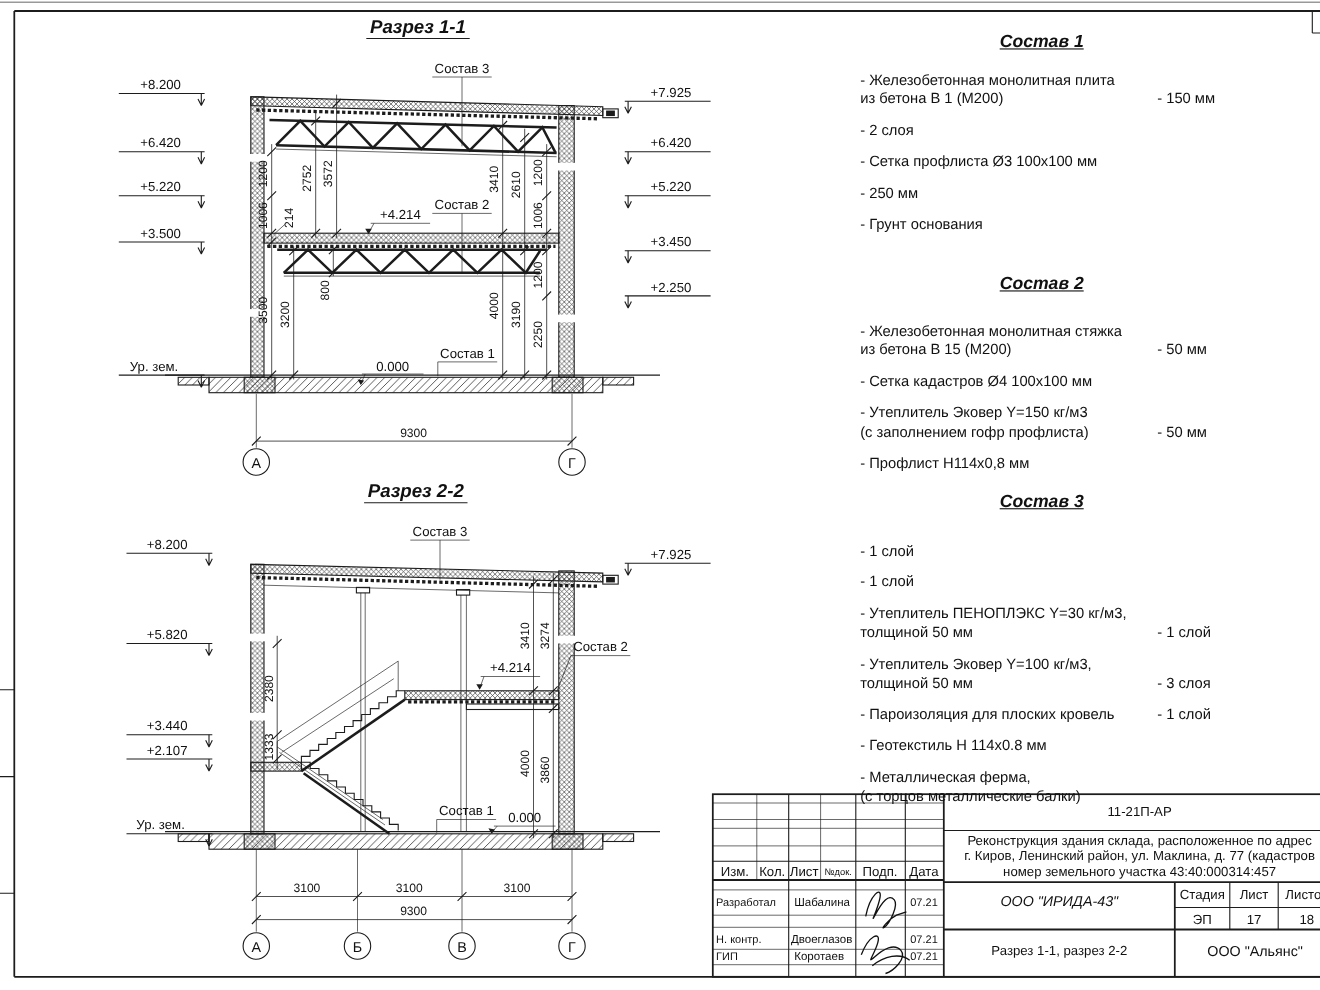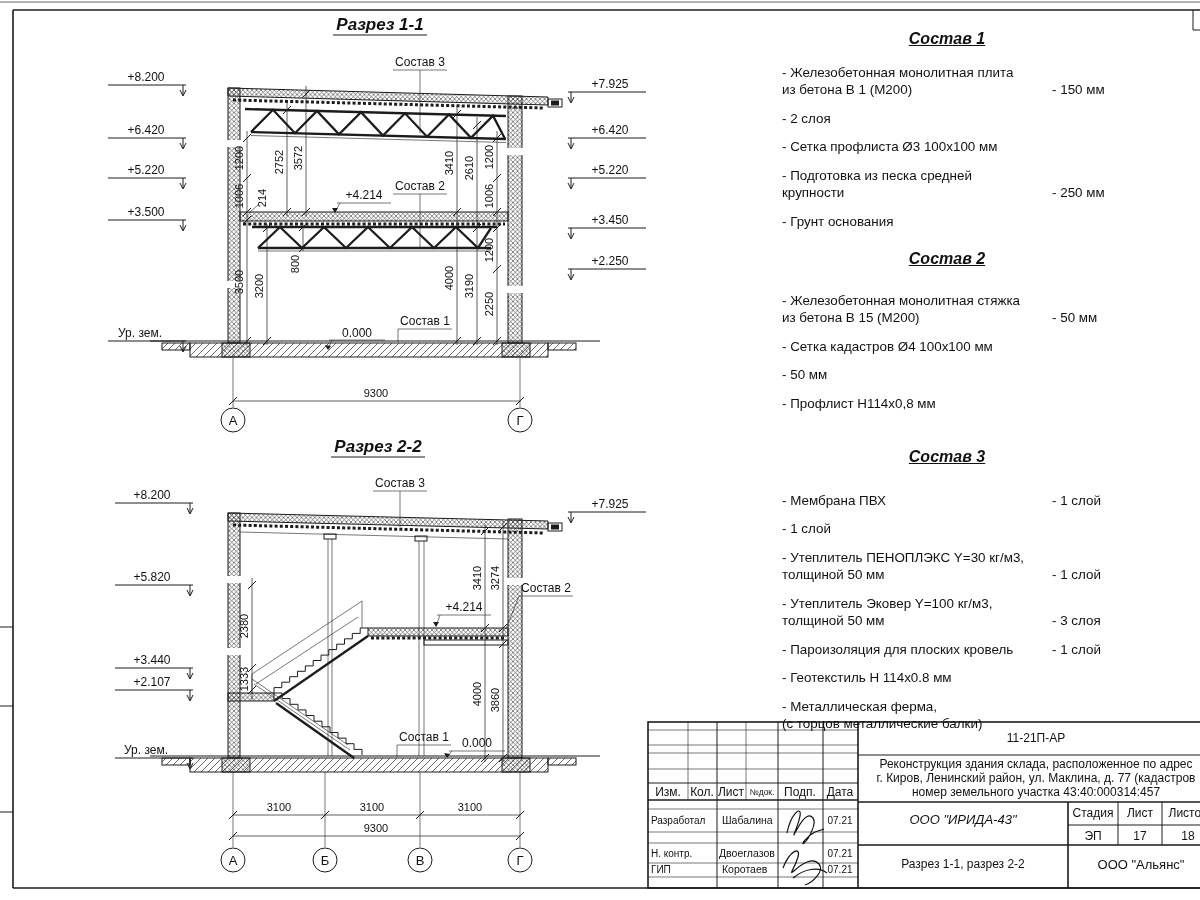--- a/index.html
+++ b/index.html
@@ -419,54 +419,53 @@
       <div class="sval">- 150 мм</div>
     </div>
   <div class="srow">
       <div class="sval">-  2 слоя</div>
     </div>
   <div class="srow">
       <div class="sname">- Сетка профлиста Ø3 100х100 мм</div>
       <div class="sval"></div>
     </div>
   <div class="srow">
-      <div class="sname">- Подготовка из песка средней
-крупности</div>
       <div class="sval">- 250 мм</div>
     </div>
   <div class="srow">
       <div class="sname">- Грунт основания</div>
       <div class="sval"></div>
     </div>
 </div>
 
 <div class="sostav" style="top:250px">
   <div class="s-title" style="margin-bottom:24px">Состав 2</div>
   <div class="srow">
       <div class="sname">- Железобетонная  монолитная стяжка
 из бетона В 15 (М200)</div>
       <div class="sval">- 50 мм</div>
     </div>
   <div class="srow">
       <div class="sname">- Сетка кадастров Ø4 100х100 мм</div>
       <div class="sval"></div>
     </div>
   <div class="srow">
+      <div class="sname">- Утеплитель Эковер Y=150 кг/м3
+(с заполнением гофр профлиста)</div>
       <div class="sval">- 50 мм</div>
     </div>
   <div class="srow">
       <div class="sname">- Профлист Н114х0,8 мм</div>
       <div class="sval"></div>
     </div>
 </div>
 
 <div class="sostav" style="top:448px">
   <div class="s-title" style="margin-bottom:26px">Состав 3</div>
   <div class="srow">
-      <div class="sname">- Мембрана ПВХ</div>
       <div class="sval">- 1 слой</div>
     </div>
   <div class="srow">
       <div class="sval">- 1 слой</div>
     </div>
   <div class="srow">
       <div class="sname">- Утеплитель ПЕНОПЛЭКС Y=30 кг/м3,
 толщиной 50 мм</div>
       <div class="sval">- 1 слой</div>
     </div>

